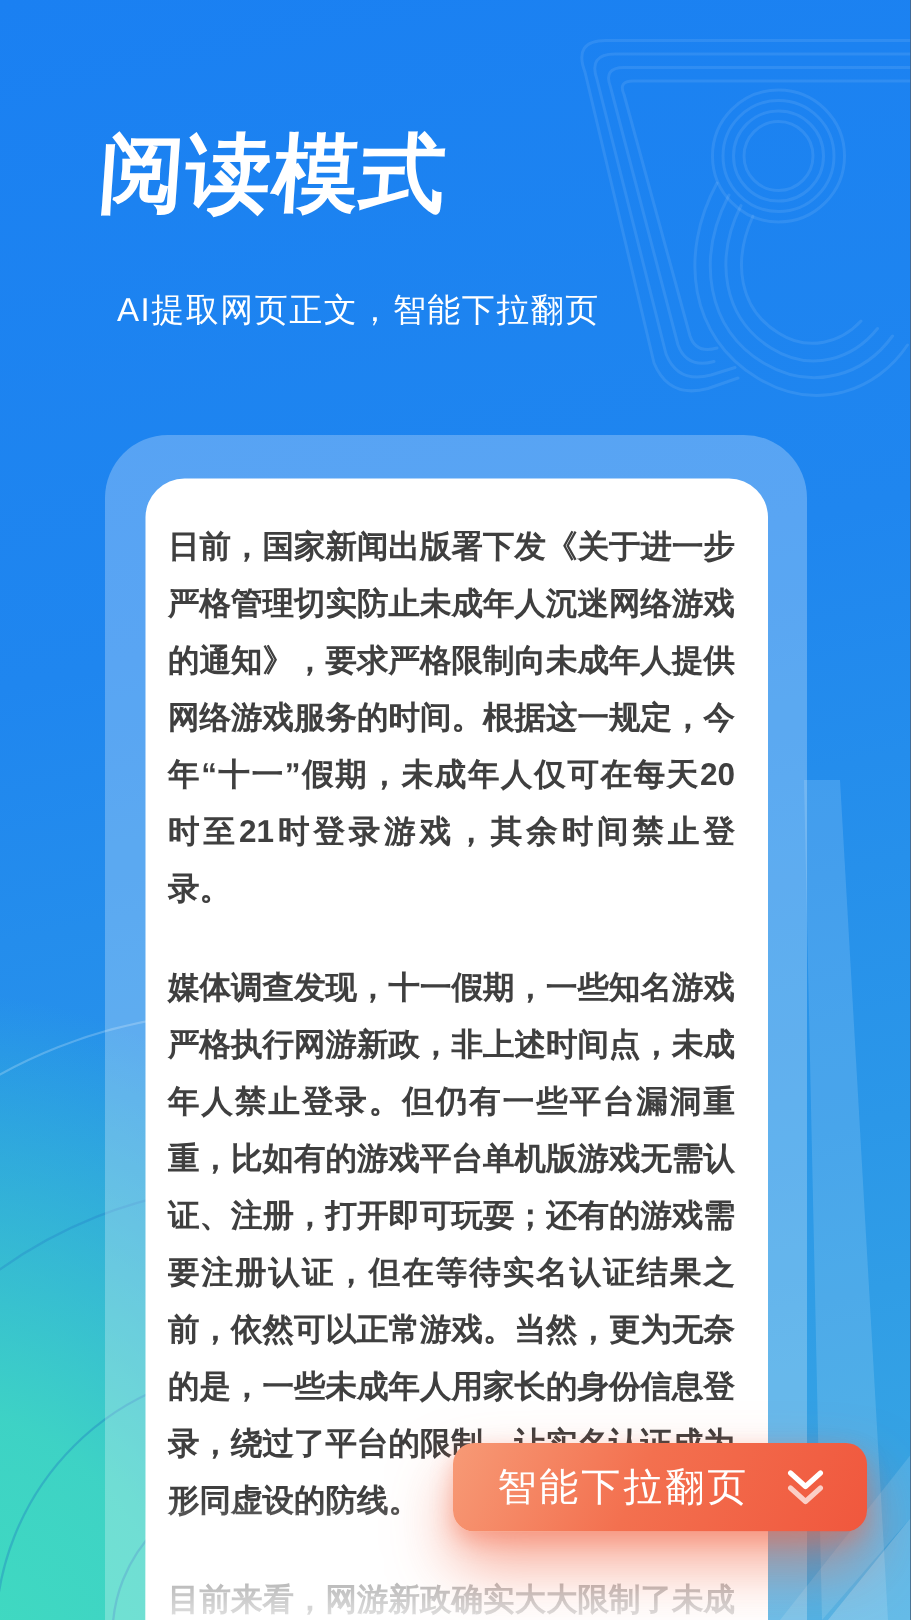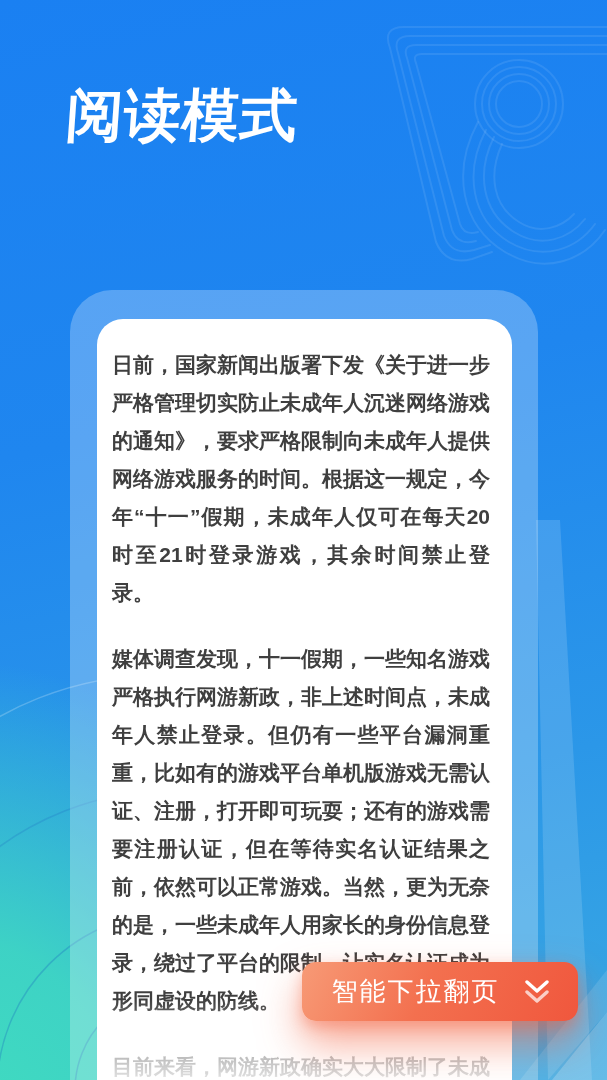--- a/index.html
+++ b/index.html
@@ -82,20 +82,21 @@
     </g>
 
     <g>
       <polygon points="536,520 560,520 592,1080 548,1080" fill="rgba(255,255,255,0.14)"></polygon>
       <polygon points="520,1080 607,970 607,1012 548,1080" fill="rgba(255,255,255,0.12)"></polygon>
       <polygon points="552,1080 607,1012 607,1080" fill="rgba(255,255,255,0.22)"></polygon>
     </g>
   </svg>
 
   <div class="hero-title">阅读模式</div>
+  <div class="hero-subtitle">AI提取网页正文，智能下拉翻页</div>
 
   <div class="card-backdrop"></div>
   <div class="article-card">
     <p>日前，国家新闻出版署下发《关于进一步严格管理切实防止未成年人沉迷网络游戏的通知》，要求严格限制向未成年人提供网络游戏服务的时间。根据这一规定，今年“十一”假期，未成年人仅可在每天20时至21时登录游戏，其余时间禁止登录。</p>
     <p>媒体调查发现，十一假期，一些知名游戏严格执行网游新政，非上述时间点，未成年人禁止登录。但仍有一些平台漏洞重重，比如有的游戏平台单机版游戏无需认证、注册，打开即可玩耍；还有的游戏需要注册认证，但在等待实名认证结果之前，依然可以正常游戏。当然，更为无奈的是，一些未成年人用家长的身份信息登录，绕过了平台的限制，让实名认证成为形同虚设的防线。</p>
     <p>目前来看，网游新政确实大大限制了未成年人玩网络游戏的时间，初步起到了防止</p>
   </div>
   <div class="card-fade"></div>
 
   <button class="action-button">

